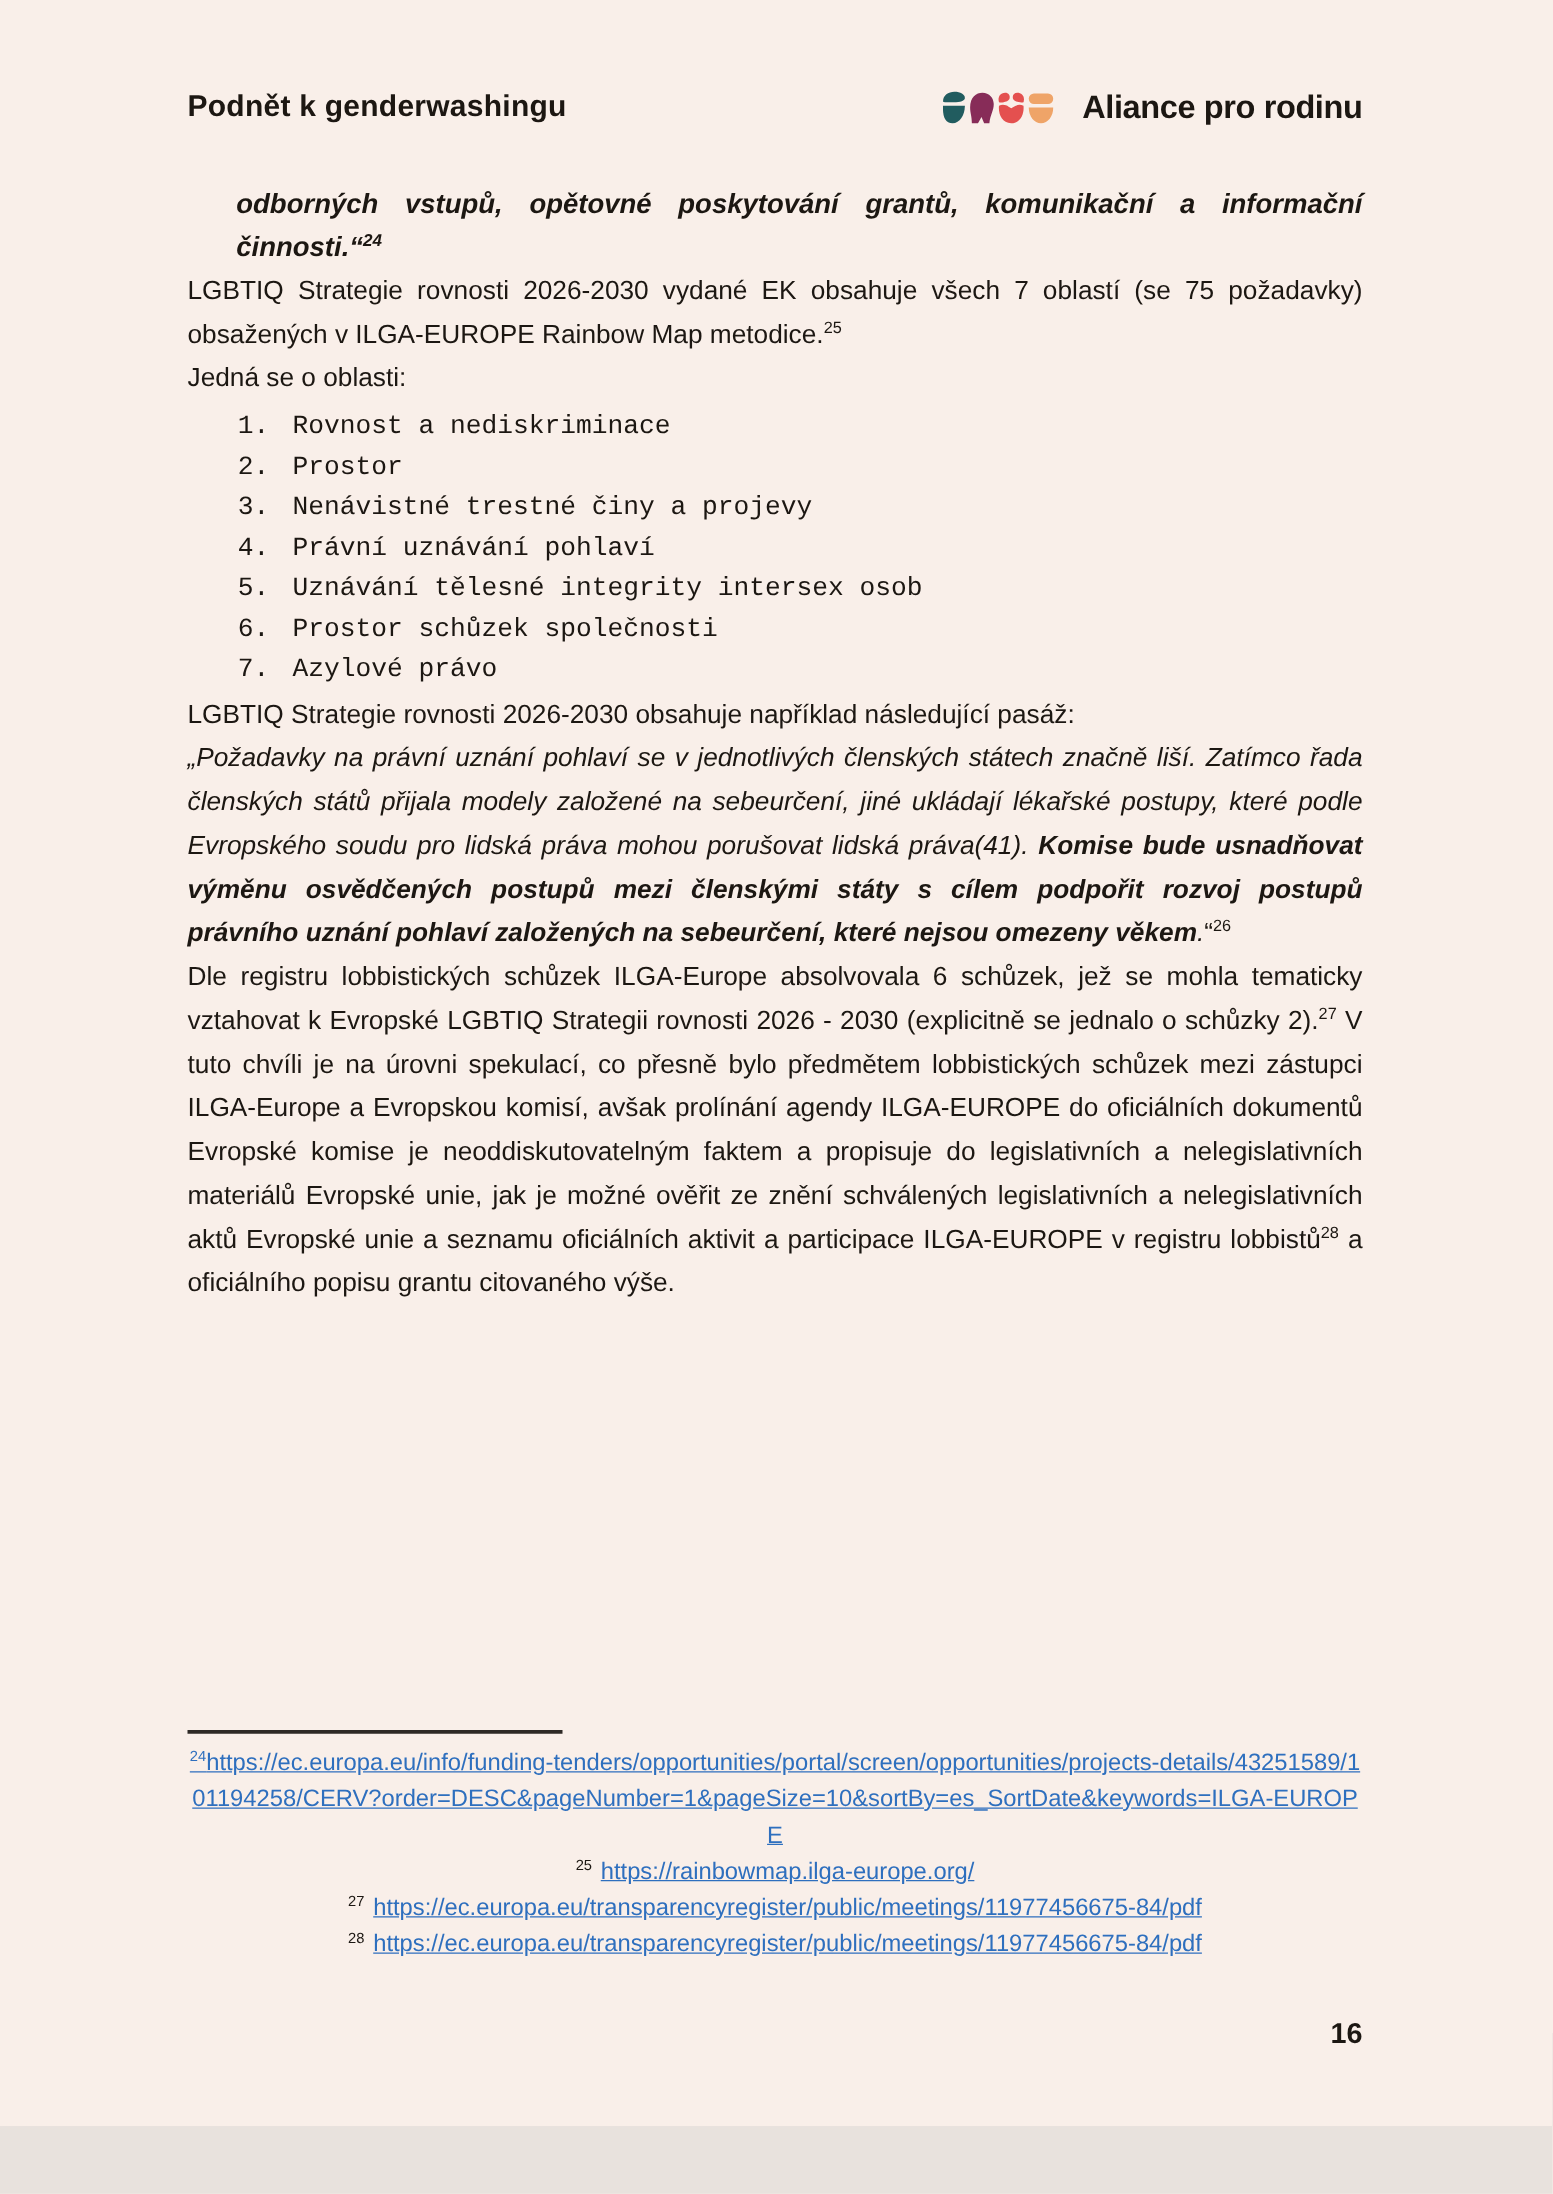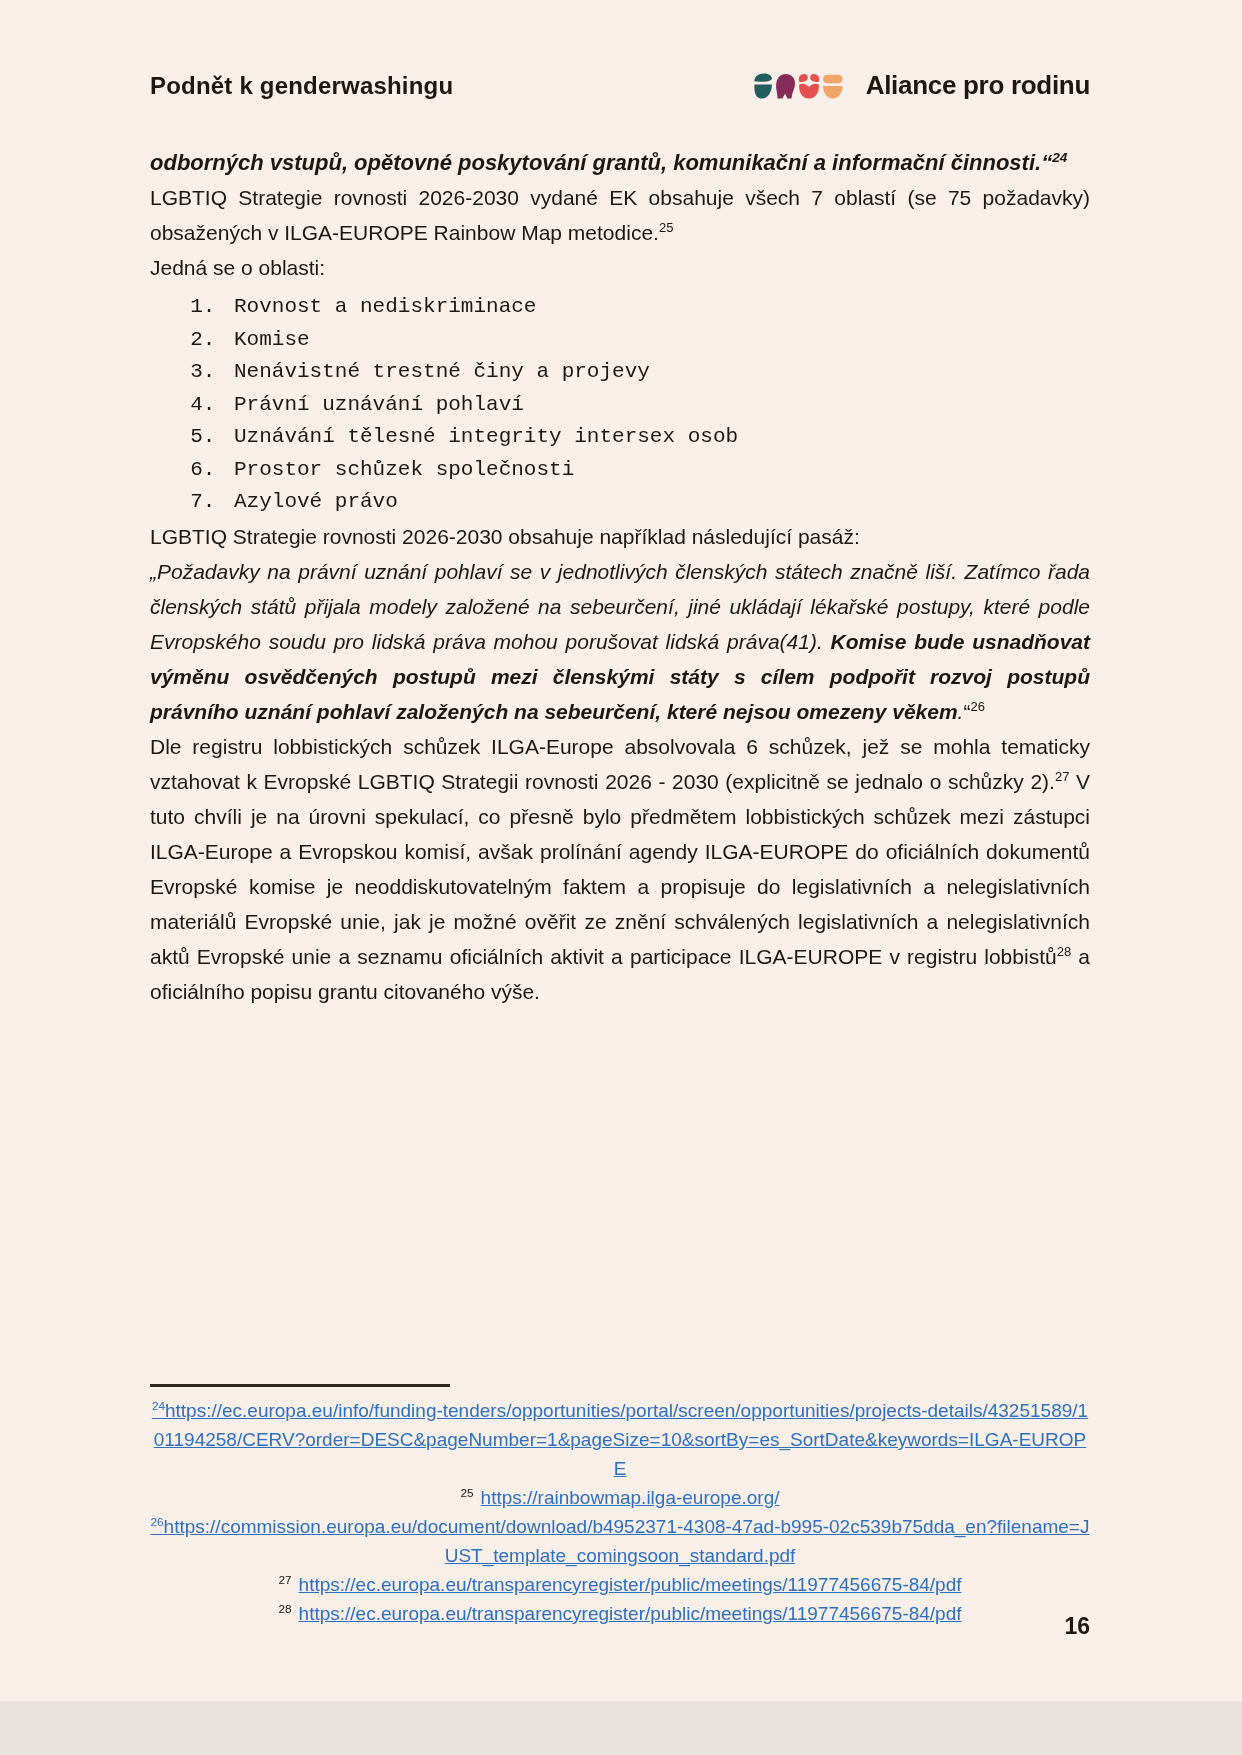--- a/index.html
+++ b/index.html
@@ -19,21 +19,21 @@
   .hdr h1{font-size:24px;font-weight:700;margin:0;letter-spacing:.2px;}
   .brand{display:flex;align-items:center;gap:23px;}
   .brand svg{height:28px;width:auto;display:block;}
   .brand-name{font-size:26px;font-weight:700;letter-spacing:-.3px;white-space:nowrap;}
   
   p.p{font-size:21px;line-height:35px;margin:0;}
   .just{text-align:justify;}
   .bold-italic{font-weight:700;font-style:italic;}
   .italic{font-style:italic;}
   sup{font-size:.62em;line-height:0;vertical-align:super;}
-  #p-intro-quote{font-size:22px;margin-top:44px;}
+  #p-intro-quote{font-size:22px;margin-top:44px;margin-left:39px;}
   .mt-std{margin-top:34px;}
   .mt-md{margin-top:26px;}
   .mt-lg{margin-top:44px;}
   ol.areas{margin:6px 0 0;padding-left:78px;font-size:21px;line-height:32.5px;}
   ol.areas li{padding-left:6px;font-family:Liberation Mono, monospace;}
   
   .footnotes{position:absolute;left:150px;right:152px;top:1384px;text-align:center;}
   .fn-rule{width:300px;height:0;border-top:3px solid #2e2a26;margin:0 0 9px;}
   .fn{font-size:19px;line-height:29px;word-break:break-all;}
   .fn a{color:var(--link,#2e6fbe);text-decoration:underline;cursor:pointer;}
@@ -65,21 +65,21 @@
   <main>
 
     <p class="p just bold-italic" id="p-intro-quote"><span>odborných vstupů, opětovné poskytování grantů, komunikační a informační činnosti.</span><span>“</span><sup>24</sup></p>
 
     <p class="p just mt-std"><span>LGBTIQ Strategie rovnosti 2026-2030 vydané EK obsahuje všech 7 oblastí (se 75 požadavky) obsažených v ILGA-EUROPE Rainbow Map metodice.</span><sup>25</sup></p>
 
     <p class="p mt-lg">Jedná se o oblasti:</p>
 
     <ol class="areas">
       <li>Rovnost a nediskriminace</li>
-      <li>Komise</li>
+      <li>Prostor</li>
       <li>Nenávistné trestné činy a projevy</li>
       <li>Právní uznávání pohlaví</li>
       <li>Uznávání tělesné integrity intersex osob</li>
       <li>Prostor schůzek společnosti</li>
       <li>Azylové právo</li>
     </ol>
 
 
     <p class="p mt-md">LGBTIQ Strategie rovnosti 2026-2030 obsahuje například následující pasáž:</p>
 
@@ -89,21 +89,20 @@
 
   </main>
 
   <footer class="footnotes">
     <div class="fn-rule"></div>
 
     <div class="fn"><a href="#"><sup>24</sup></a><a href="#">https://ec.europa.eu/info/funding-tenders/opportunities/portal/screen/opportunities/projects-details/43251589/101194258/CERV?order=DESC&amp;pageNumber=1&amp;pageSize=10&amp;sortBy=es_SortDate&amp;keywords=ILGA-EUROPE</a></div>
 
     <div class="fn"><sup class="plain">25</sup><a href="#">https://rainbowmap.ilga-europe.org/</a></div>
 
-    <div class="fn"><a href="#"><sup>26</sup></a><a href="#">https://commission.europa.eu/document/download/b4952371-4308-47ad-b995-02c539b75dda_en?filename=JUST_template_comingsoon_standard.pdf</a></div>
 
     <div class="fn"><sup class="plain">27</sup><a href="#">https://ec.europa.eu/transparencyregister/public/meetings/11977456675-84/pdf</a></div>
 
     <div class="fn"><sup class="plain">28</sup><a href="#">https://ec.europa.eu/transparencyregister/public/meetings/11977456675-84/pdf</a></div>
   </footer>
 
   <div class="pageno">16</div>
 
 </div>
 

